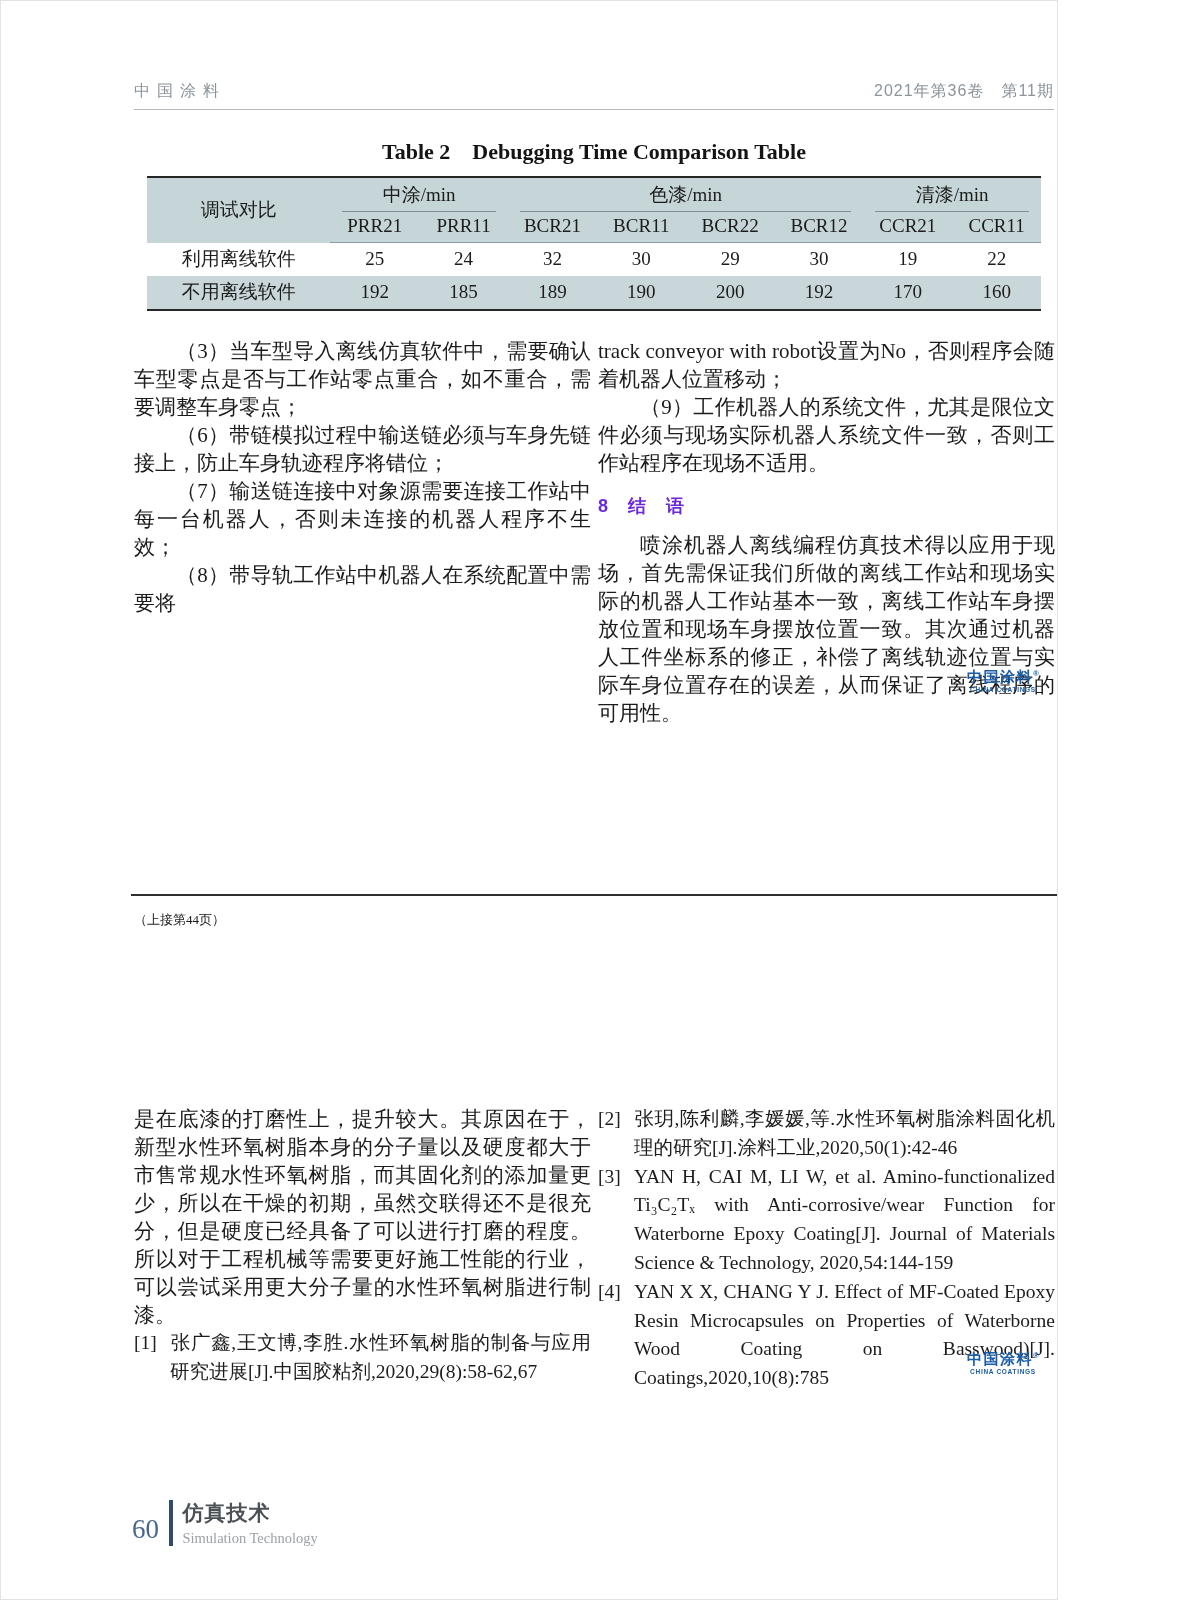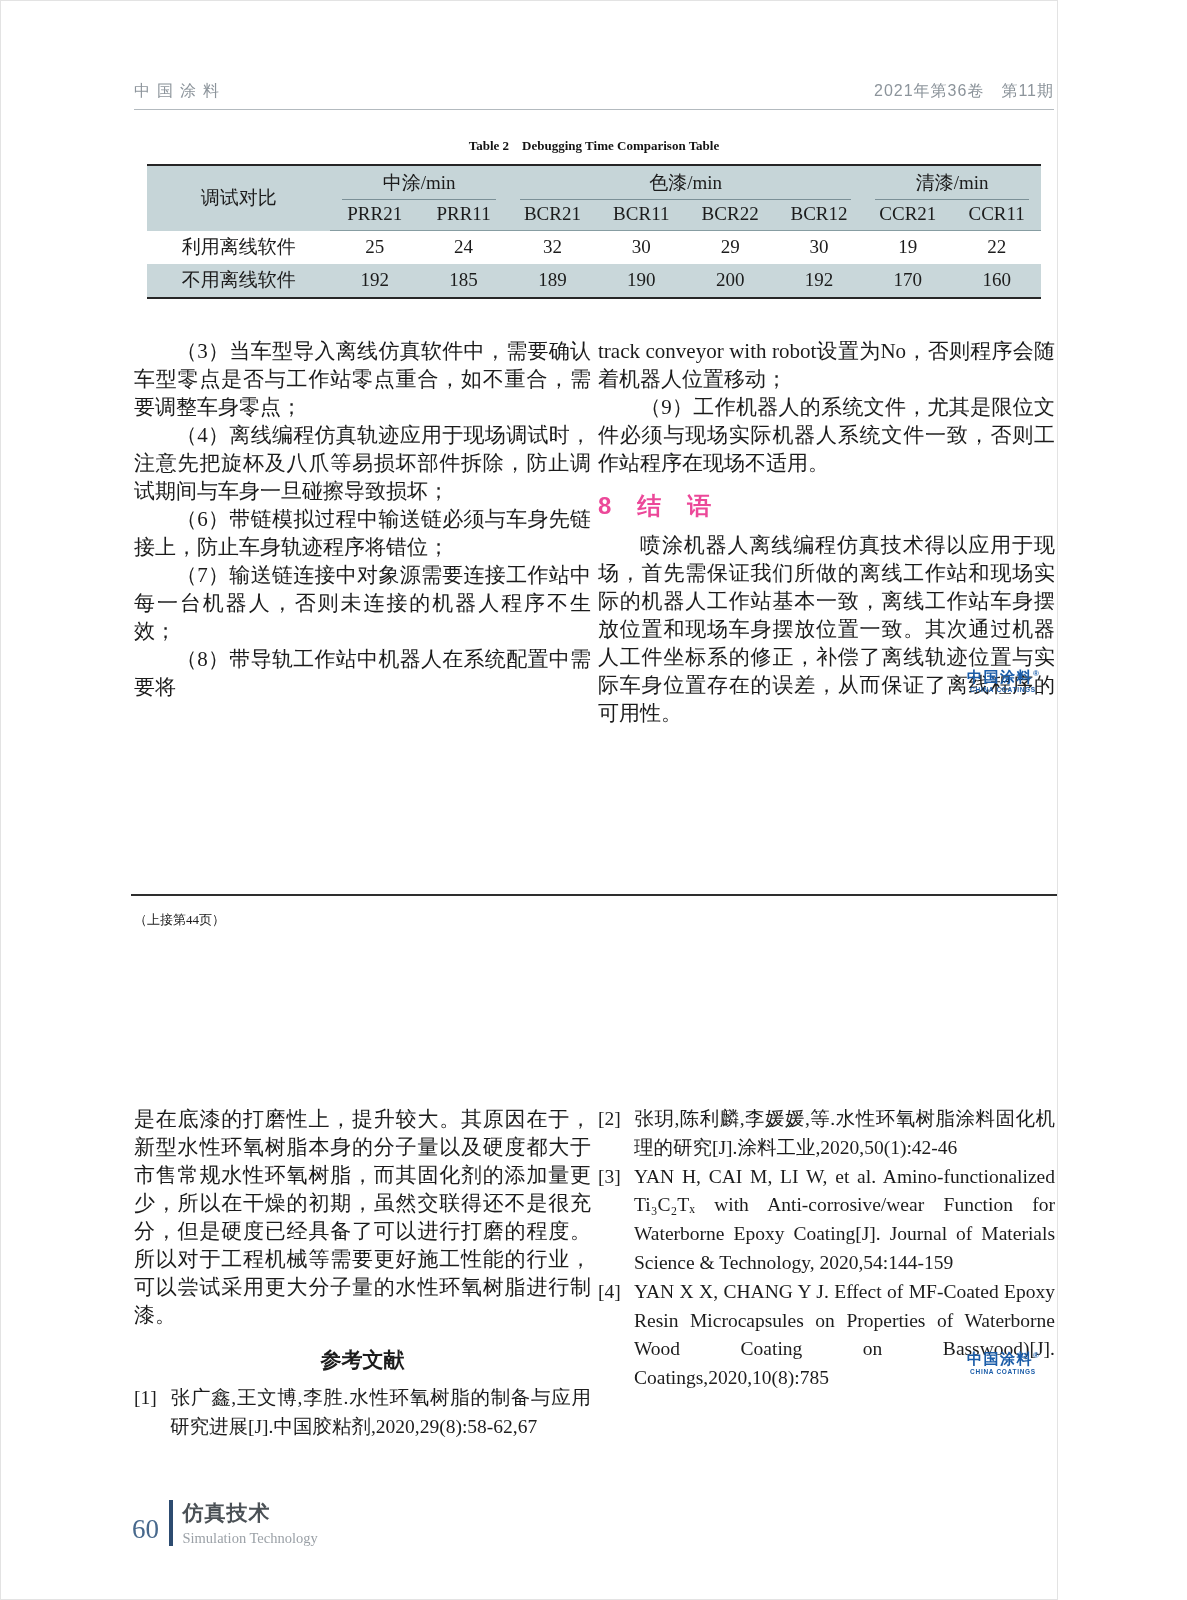--- a/index.html
+++ b/index.html
@@ -15,42 +15,42 @@
   
   .page-header { position:absolute; top:80px; left:133px; width:920px; display:flex; justify-content:space-between; align-items:flex-end;
     color:#8c949b; font-family:"Liberation Sans", sans-serif; font-size:16px; }
   .journal-name { letter-spacing:7px; }
   .issue-info { letter-spacing:1px; }
   .header-rule { position:absolute; top:108px; left:133px; width:920px; border-top:1px solid #b3babf; }
 
   
   .table-block { position:absolute; top:131px; left:133px; width:920px; }
   .tbl-title-zh { text-align:center; font-family:"Liberation Sans", sans-serif; font-weight:bold; font-size:20px; color:#141414; }
-  .tbl-title-en { text-align:center; font-weight:bold; font-size:13px; margin-top:5px; color:#141414; }
+  .tbl-title-en { text-align:center; font-weight:bold; font-size:22px; margin-top:5px; color:#141414; }
   table.cmp { width:894px; margin:9px auto 6px; border-collapse:collapse;
     border-top:2.5px solid #262626; border-bottom:2.5px solid #262626; font-size:19px; }
   table.cmp thead { background:#c6d5d8; }
   table.cmp th { font-weight:normal; text-align:center; padding:0; }
   th.rowhead { font-size:19px; }
   .grp-inner { display:block; margin:0 12px; padding:4px 0 3px; border-bottom:1px solid #7b9097; }
   tr.sub th { padding:3px 0 5px; border-bottom:1px solid #879da2; }
   table.cmp td { text-align:center; padding:3.5px 0; }
   tr.row-a { background:#ffffff; }
   tr.row-b { background:#c9d7da; }
 
   
   .col { position:absolute; width:457px; font-size:21px; line-height:28px; text-align:justify; }
   .col p { margin:0; text-indent:2em; }
   .col p.noindent { text-indent:0; }
   .col-ul { top:336px; left:133px; }
   .col-ur { top:336px; left:597px; }
   .col-ll { top:1104px; left:133px; }
   .col-lr { top:1104px; left:597px; }
 
-  .section-heading { font-family:"Liberation Sans", sans-serif; font-weight:bold; font-size:24px; color:#ec4899;
+  .section-heading { font-family:"Liberation Sans", sans-serif; font-weight:bold; font-size:18px; color:#6d28d9;
     margin:15px 0 11px; letter-spacing:1px; }
 
   
   .logo { position:absolute; text-align:center; line-height:1; width:80px; }
   .logo-zh { font-family:"Liberation Sans", sans-serif; font-weight:bold; font-size:15px; color:#1a5ca8; letter-spacing:1.5px; white-space:nowrap; }
   .logo-reg { font-size:8px; vertical-align:super; letter-spacing:0; }
   .logo-en { font-family:"Liberation Sans", sans-serif; font-weight:bold; font-size:6.5px; color:#1a5ca8; letter-spacing:0.7px; margin-top:3px; }
   .logo-1 { top:668px; left:962px; }
   .logo-2 { top:1350px; left:962px; }
 
@@ -141,21 +141,20 @@
           <td>192</td>
           <td>170</td>
           <td>160</td>
         </tr>
       </tbody>
     </table>
   </div>
 
   <div class="col col-ul">
     <p>（3）当车型导入离线仿真软件中，需要确认车型零点是否与工作站零点重合，如不重合，需要调整车身零点；</p>
-    <p>（4）离线编程仿真轨迹应用于现场调试时，注意先把旋杯及八爪等易损坏部件拆除，防止调试期间与车身一旦碰擦导致损坏；</p>
     <p>（6）带链模拟过程中输送链必须与车身先链接上，防止车身轨迹程序将错位；</p>
     <p>（7）输送链连接中对象源需要连接工作站中每一台机器人，否则未连接的机器人程序不生效；</p>
     <p>（8）带导轨工作站中机器人在系统配置中需要将</p>
   </div>
 
   <div class="col col-ur">
     <p class="noindent">track conveyor with robot设置为No，否则程序会随着机器人位置移动；</p>
     <p>（9）工作机器人的系统文件，尤其是限位文件必须与现场实际机器人系统文件一致，否则工作站程序在现场不适用。</p>
     <div class="section-heading">8　结　语</div>
     <p>喷涂机器人离线编程仿真技术得以应用于现场，首先需保证我们所做的离线工作站和现场实际的机器人工作站基本一致，离线工作站车身摆放位置和现场车身摆放位置一致。其次通过机器人工件坐标系的修正，补偿了离线轨迹位置与实际车身位置存在的误差，从而保证了离线程序的可用性。</p>
@@ -164,21 +163,20 @@
   <div class="logo logo-1">
     <div class="logo-zh"><span>中国涂料</span><span class="logo-reg">®</span></div>
     <div class="logo-en">CHINA COATINGS</div>
   </div>
 
   <div class="divider"></div>
   <div class="continuation">（上接第44页）</div>
 
   <div class="col col-ll">
     <p class="noindent">是在底漆的打磨性上，提升较大。其原因在于，新型水性环氧树脂本身的分子量以及硬度都大于市售常规水性环氧树脂，而其固化剂的添加量更少，所以在干燥的初期，虽然交联得还不是很充分，但是硬度已经具备了可以进行打磨的程度。所以对于工程机械等需要更好施工性能的行业，可以尝试采用更大分子量的水性环氧树脂进行制漆。</p>
-    <div class="refs-heading">参考文献</div>
     <div class="ref">
       <span class="ref-num">[1]</span><span>张广鑫,王文博,李胜.水性环氧树脂的制备与应用研究进展[J].中国胶粘剂,2020,29(8):58-62,67</span>
     </div>
   </div>
 
   <div class="col col-lr">
     <div class="ref">
       <span class="ref-num">[2]</span><span>张玥,陈利麟,李媛媛,等.水性环氧树脂涂料固化机理的研究[J].涂料工业,2020,50(1):42-46</span>
     </div>
     <div class="ref">

